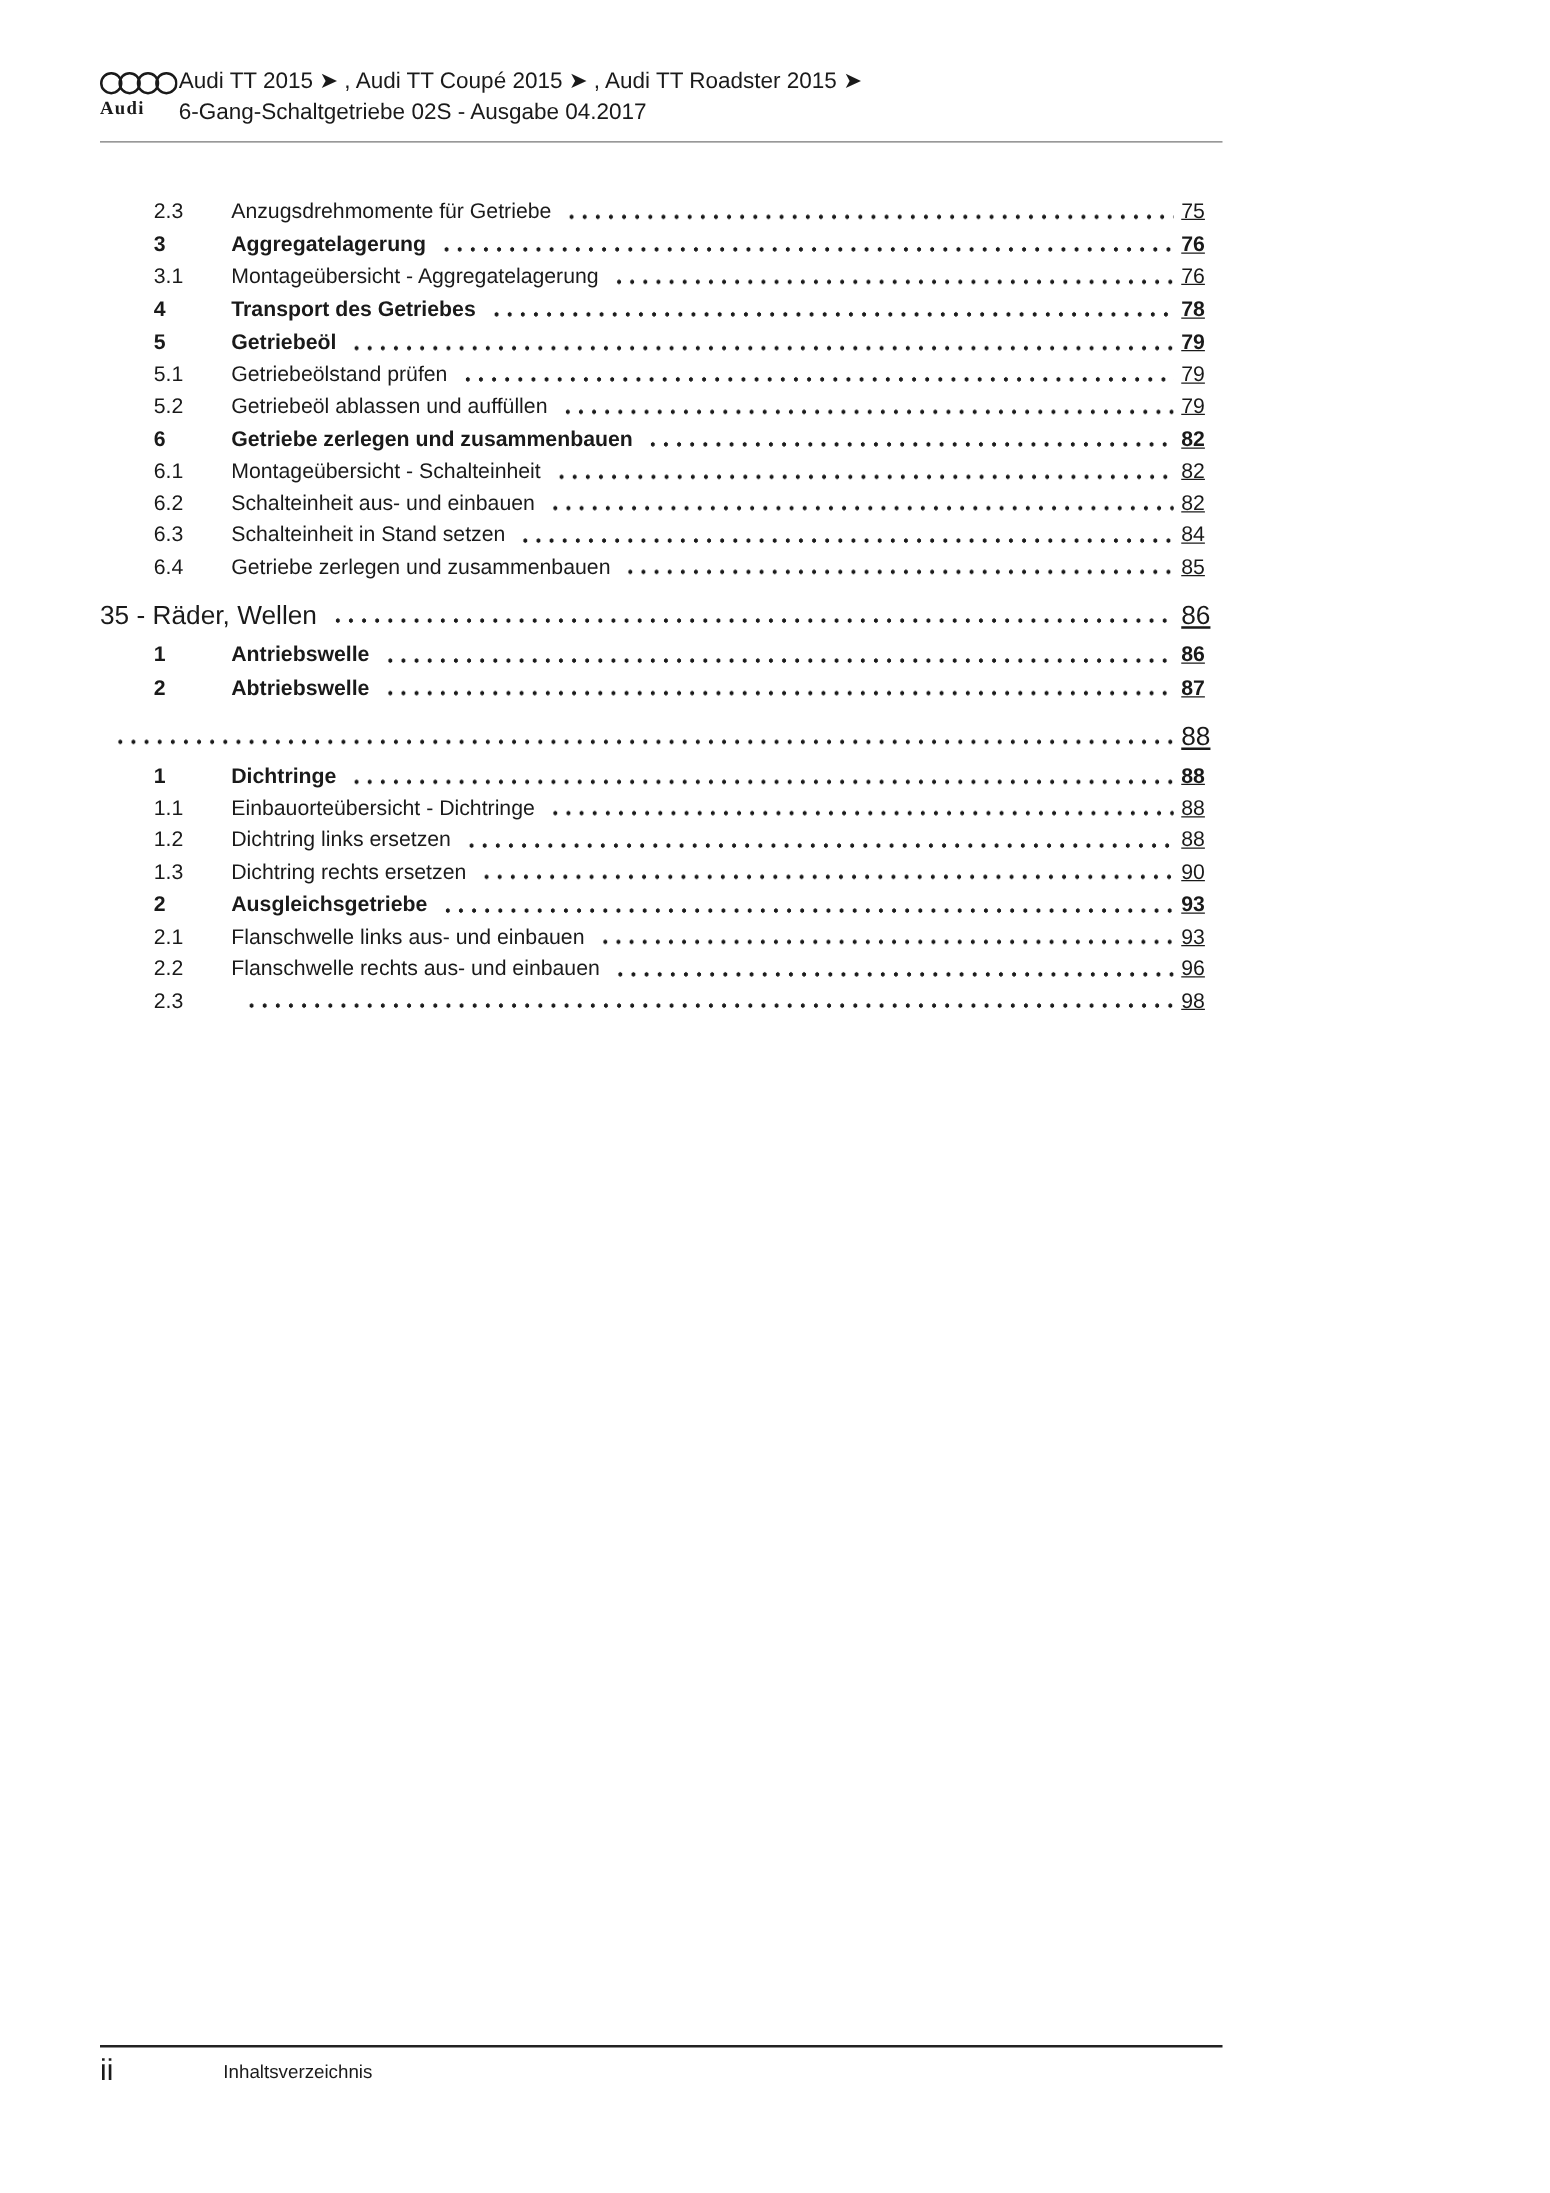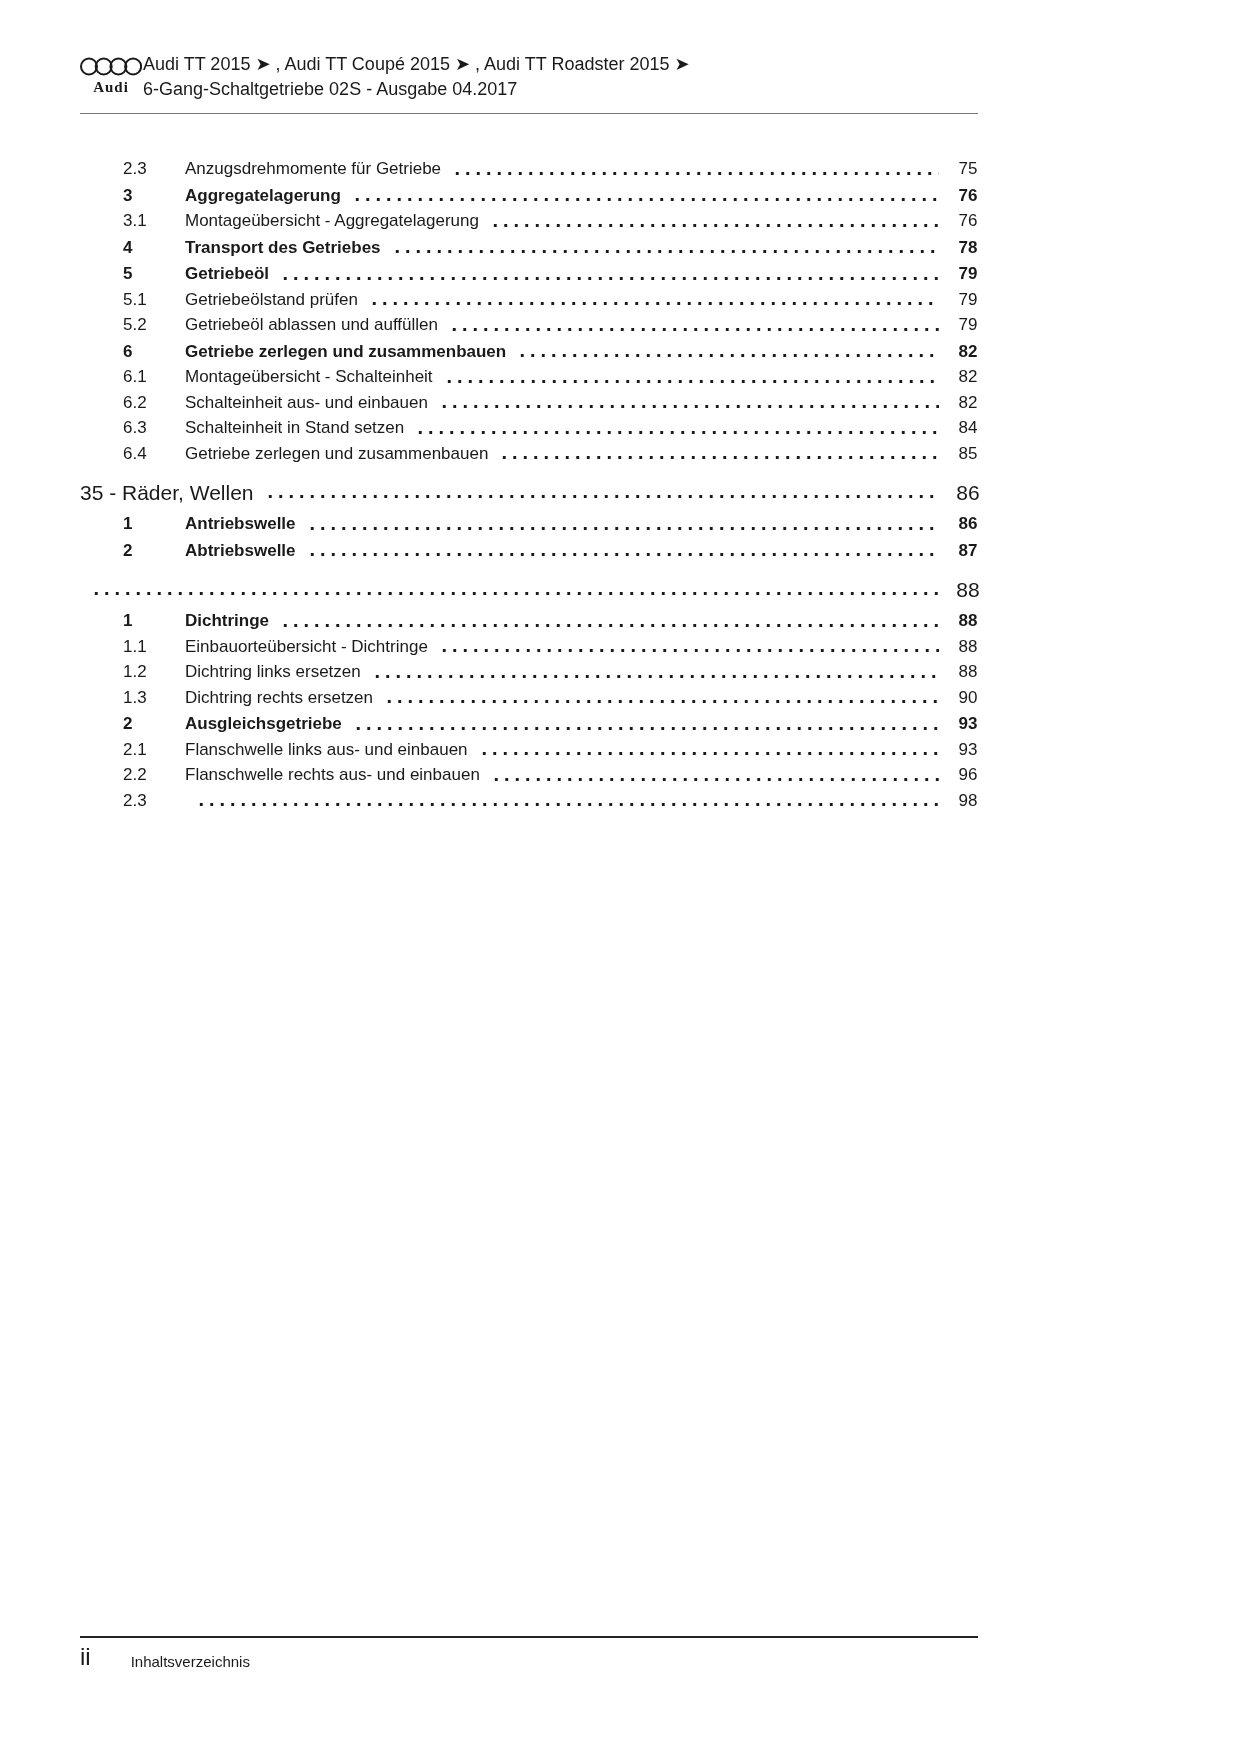--- a/index.html
+++ b/index.html
@@ -17,21 +17,20 @@
   
   .header { position: absolute; top: 52px; left: 80px; right: 262px; }
   .logo { position: absolute; left: 0; top: 4px; width: 62px; }
   .rings { display: block; }
   .wordmark {
     font-weight: bold;
     font-size: 15px;
     letter-spacing: 1px;
     margin-top: 2px;
     font-family: "Liberation Serif", serif;
-    text-align: center;
   }
   .header-text { margin-left: 63px; font-size: 18px; line-height: 25px; }
   .header-rule {
     position: absolute;
     top: 113px; left: 80px; right: 262px;
     border-top: 1px solid #777;
   }
 
   
   .toc { position: absolute; top: 156px; left: 80px; right: 249px; }
@@ -47,38 +46,39 @@
   .row .leader {
     flex: 1 1 auto;
     min-width: 14px;
     height: 7px;
     margin: 0 6px 5px 11px;
     background-image: radial-gradient(circle, #1a1a1a 1.5px, transparent 1.9px);
     background-size: 10.5px 7px;
     background-repeat: repeat-x;
     background-position: left center;
   }
-  .row .page-num { flex: none; width: 46px; text-align: center; }
+  .row .page-num { flex: none; width: 46px; text-align: left; text-decoration: underline; }
 
   .level-section { font-weight: bold; margin-top: 1px; }
   .level-chapter {
     font-size: 21px;
     line-height: 27px;
     margin-top: 13px;
     margin-bottom: 5px;
   }
   .level-chapter .leader { margin-bottom: 6px; }
 
   
   .footer { position: absolute; top: 1636px; left: 80px; right: 262px; }
   .footer-rule { border-top: 2px solid #222; }
   .footer-line {
     display: flex;
-    align-items: flex-end;
+    align-items: center;
     margin-top: 6px;
+    gap: 48px;
   }
   .footer-page { font-size: 24px; line-height: 26px; }
   .footer-label { font-size: 15px; margin-left: 40px; }
 </style>
 </head>
 <body>
 
 <div class="page">
 
   <div class="header">

